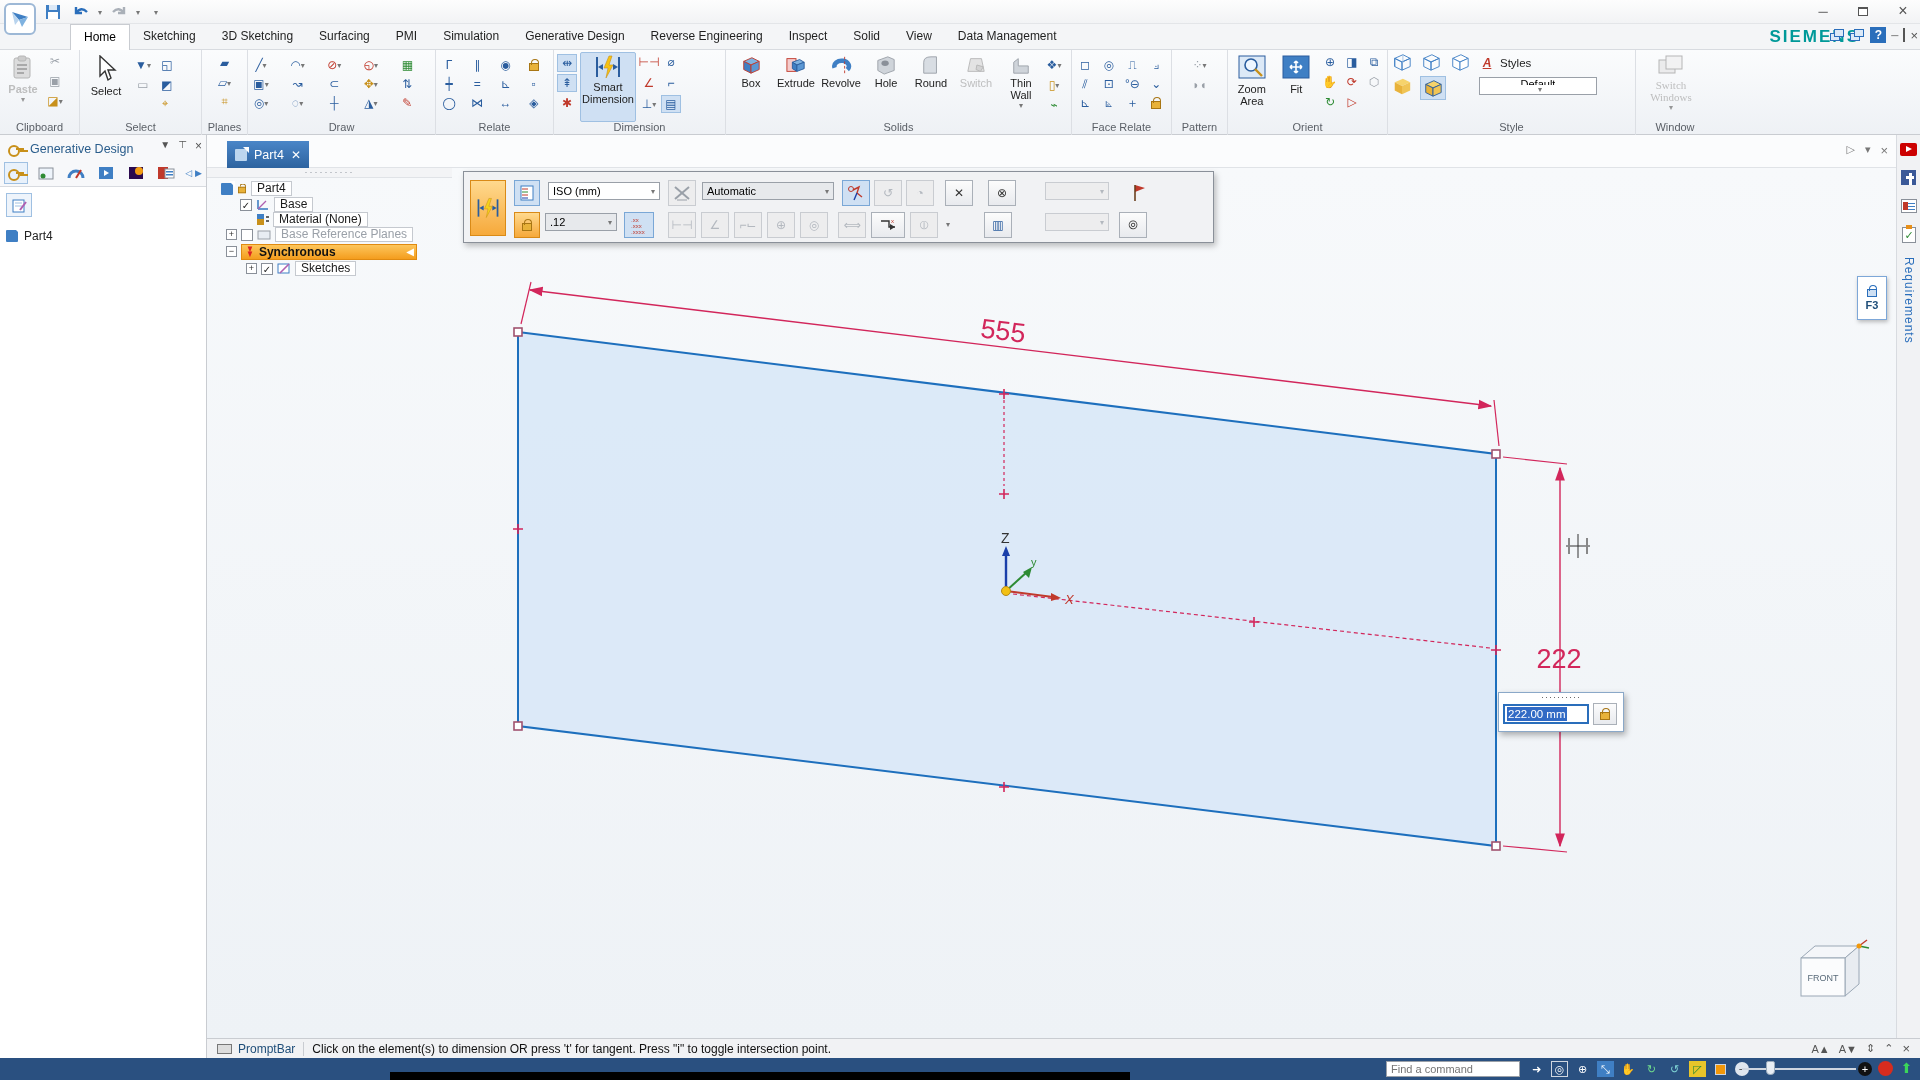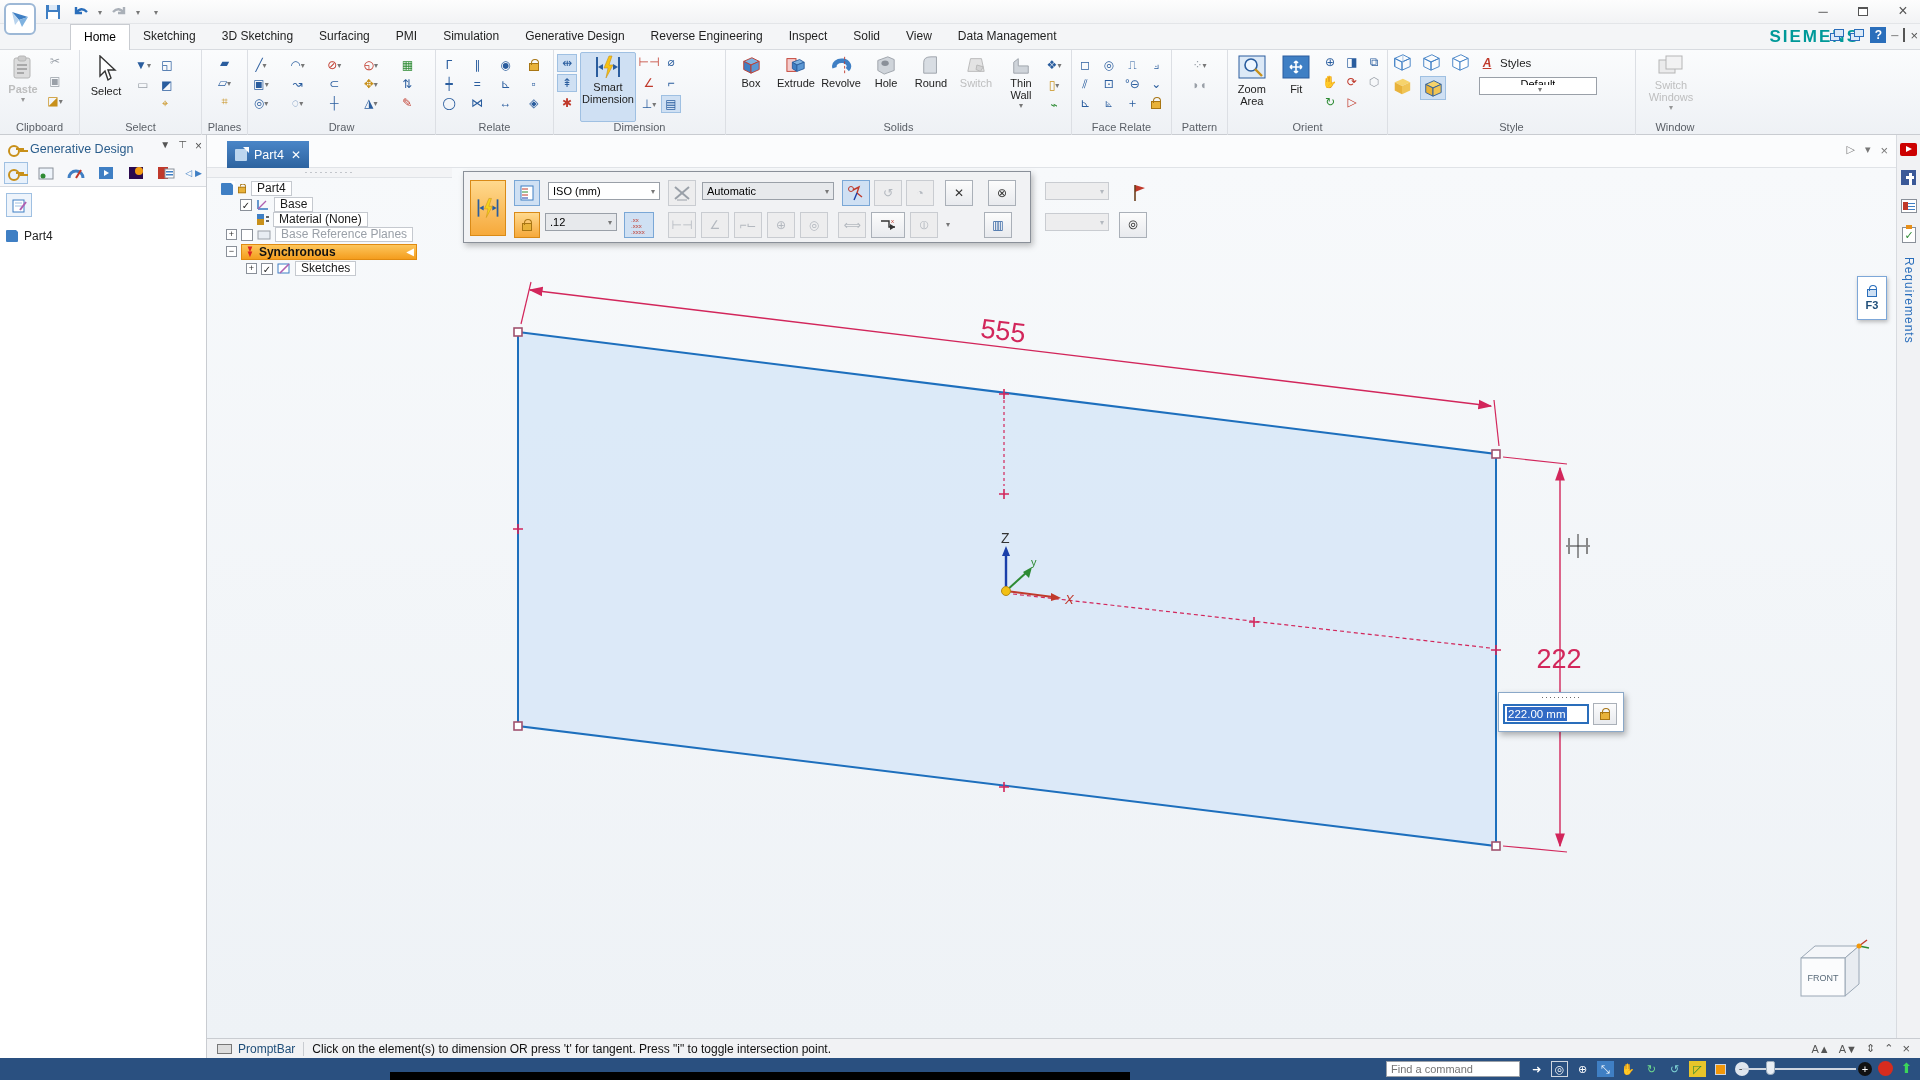--- a/index.html
+++ b/index.html
@@ -89,21 +89,21 @@
   .pf-grip { height:10px; text-align:center; color:#8a9099; font-size:9px; letter-spacing:2px; line-height:8px; background:#f3f4f6; border-bottom:1px solid #e0e3e7; }
   .pf-row { position:absolute; display:flex; align-items:center; gap:4px; height:15px; font-size:12px; }
   .pf-box { background:#fff; border:1px solid #c5c9cf; padding:0 5px; line-height:13px; color:#1a1a1a; }
   .pf-box.gray { color:#9aa0a8; }
   .sync-bar { display:flex; align-items:center; gap:5px; background:linear-gradient(#fdc65c,#f49d1d); border:1px solid #e08a10; padding:0 4px; height:16px; width:176px; position:relative; }
   .sync-bar b { font-size:12px; color:#111; }
   .sync-arrow { position:absolute; right:2px; color:#fff; font-size:10px; }
   .dblarr { color:#d22; font-size:8px; line-height:4px; display:inline-block; transform:scaleY(1.2); }
 
   
-  .cmdbar { position:absolute; left:256px; top:3px; width:568px; height:72px; background:#f1f2f4; border:1px solid #8a9099; box-shadow:2px 3px 6px rgba(0,0,0,.25); }
+  .cmdbar { position:absolute; left:256px; top:3px; width:751px; height:72px; background:#f1f2f4; border:1px solid #8a9099; box-shadow:2px 3px 6px rgba(0,0,0,.25); }
   .cb-btn { position:absolute; border:1px solid #aab0b8; background:linear-gradient(#fcfcfc,#e8eaee); display:flex; align-items:center; justify-content:center; font-size:12px; color:#2a5d9e; }
   .cb-btn.on { background:#cfe0f3; border-color:#7aa7d6; }
   .cb-btn.orange { background:linear-gradient(#ffd98e,#f6a93b); border-color:#d98a17; }
   .cb-btn.dis { color:#b3b8bf; background:#ededee; border-color:#c9ccd1; }
   .cb-combo { position:absolute; }
 
   
   .dimedit { position:absolute; left:1291px; top:524px; width:126px; height:40px; background:#fff; border:1px solid #8aa8c8; box-shadow:2px 3px 6px rgba(0,0,0,.3); }
   .dimedit .grip { text-align:center; color:#555; font-size:9px; letter-spacing:1px; line-height:8px; }
   .dimedit .row { display:flex; align-items:center; gap:4px; padding:2px 4px; }
@@ -523,21 +523,21 @@
           <div class="combo" style="width:118px;margin-top:5px;flex-direction:column;">
             <span class="cv">Default</span>
               <span class="caret">▾</span>
           </div>
         </div>
       </div>
       <div class="rlabel">Style</div>
     </div>
 
     <div class="rgroup" style="width:78px;border-right:none;">
-      <span class="bigbtn dis" style="width:64px;height:62px;">
+      <span class="bigbtn dis" style="width:64px;height:62px;font-family:Liberation Serif, serif;">
         <svg width="26" height="22" viewBox="0 0 26 22">
             <rect x="1" y="5" width="16" height="13" fill="#e4e7eb" stroke="#9aa0a8"></rect>
             <rect x="8" y="1" width="16" height="13" fill="#eef0f3" stroke="#9aa0a8"></rect>
           </svg>
         <span class="blab">Switch Windows</span>
           <span class="caret">▾</span>
       </span>
       <div class="rlabel">Window</div>
     </div>
   </div>

